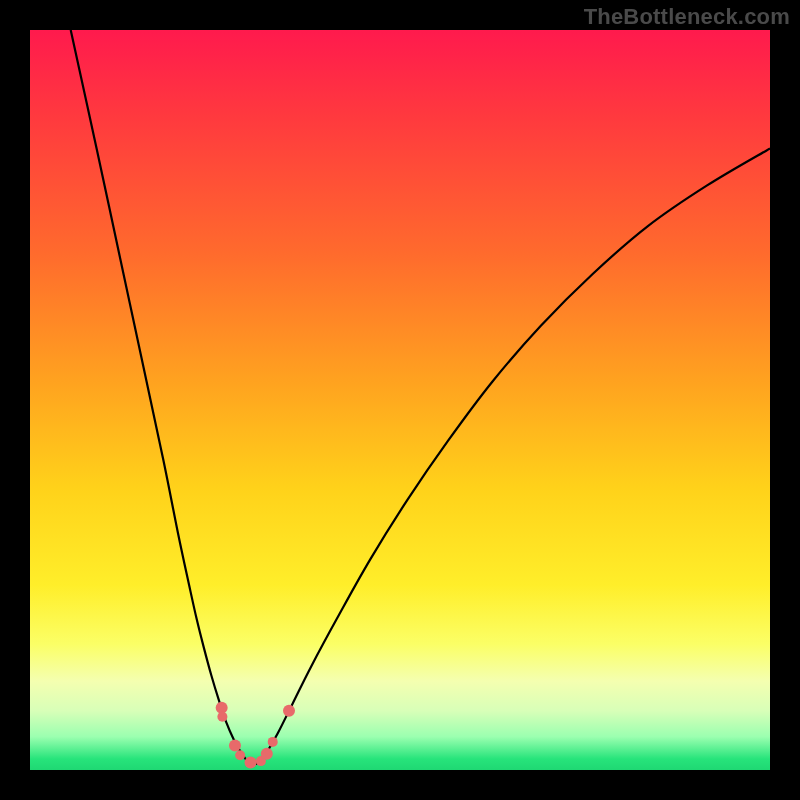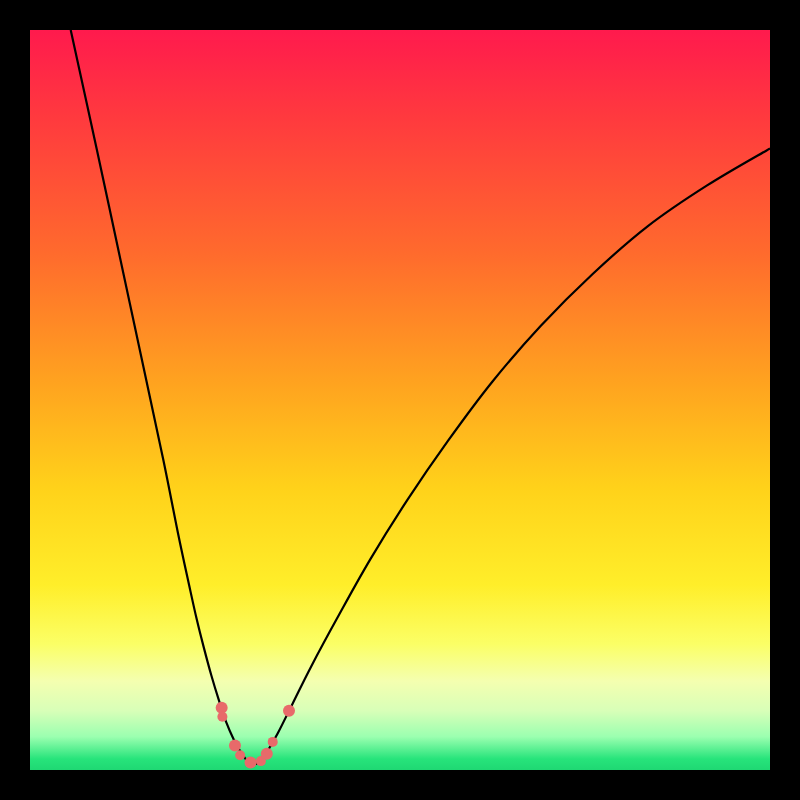--- a/index.html
+++ b/index.html
@@ -41,20 +41,21 @@
     font-weight: 600;
     letter-spacing: 0.2px;
     user-select: none;
   }
 </style>
 </head>
 <body>
 
 <div class="frame">
 
+  <div class="watermark">TheBottleneck.com</div>
 
   <div class="plot">
     <svg viewBox="0 0 740 740" preserveAspectRatio="none">
       <defs>
         <linearGradient id="bg-grad" x1="0" y1="0" x2="0" y2="1">
         <stop offset="0%" stop-color="#ff1a4d"></stop>
             <stop offset="12%" stop-color="#ff3a3e"></stop>
             <stop offset="30%" stop-color="#ff6a2d"></stop>
             <stop offset="48%" stop-color="#ffa41f"></stop>
             <stop offset="62%" stop-color="#ffd21a"></stop>

